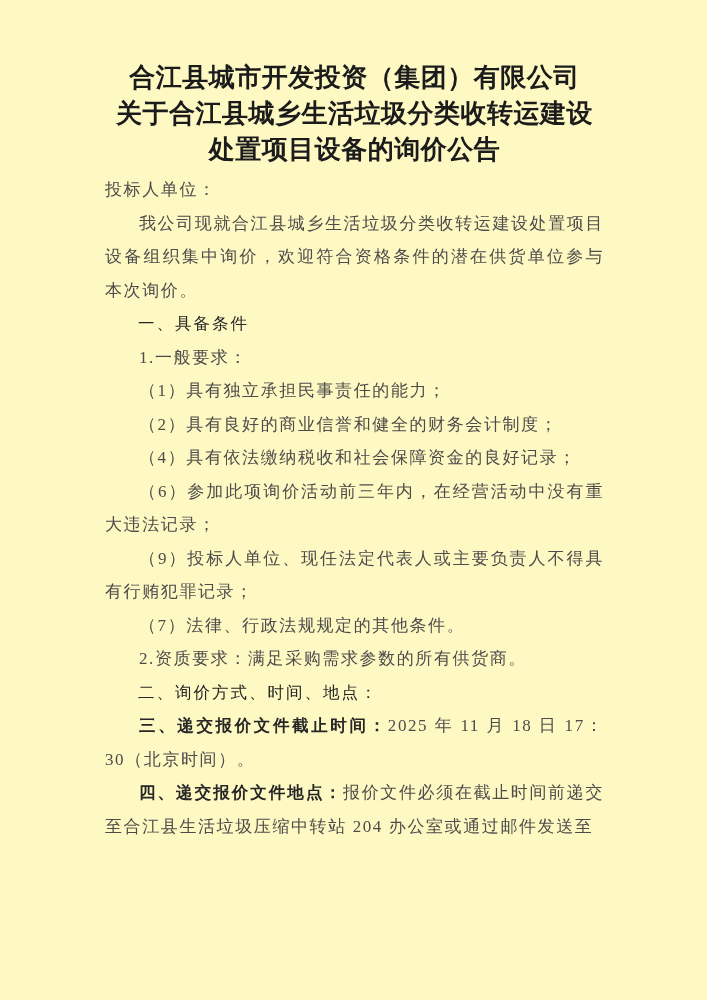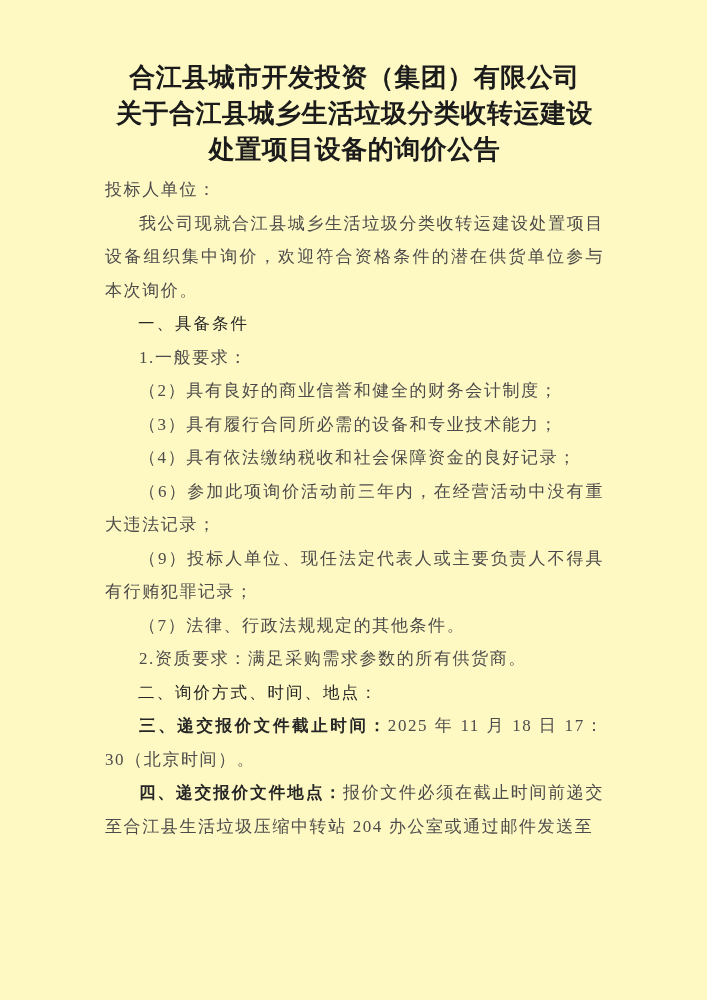--- a/index.html
+++ b/index.html
@@ -71,22 +71,22 @@
   </header>
 
   <main class="doc-body">
     <p class="salutation">投标人单位：</p>
 
     <p class="indent">我公司现就合江县城乡生活垃圾分类收转运建设处置项目设备组织集中询价，欢迎符合资格条件的潜在供货单位参与本次询价。</p>
 
     <p class="indent heading">一、具备条件</p>
 
     <p class="indent">1.一般要求：</p>
+    <p class="indent">（1）具有独立承担民事责任的能力；</p>
     <p class="indent">（2）具有良好的商业信誉和健全的财务会计制度；</p>
-    <p class="indent">（3）具有履行合同所必需的设备和专业技术能力；</p>
     <p class="indent">（4）具有依法缴纳税收和社会保障资金的良好记录；</p>
     <p class="indent">（6）参加此项询价活动前三年内，在经营活动中没有重大违法记录；</p>
     <p class="indent">（9）投标人单位、现任法定代表人或主要负责人不得具有行贿犯罪记录；</p>
     <p class="indent">（7）法律、行政法规规定的其他条件。</p>
     <p class="indent">2.资质要求：满足采购需求参数的所有供货商。</p>
 
     <p class="indent heading">二、询价方式、时间、地点：</p>
 
     <p class="indent"><b class="lead">三、递交报价文件截止时间：</b><span>2025 年 11 月 18 日 17：30（北京时间）。</span></p>
 

